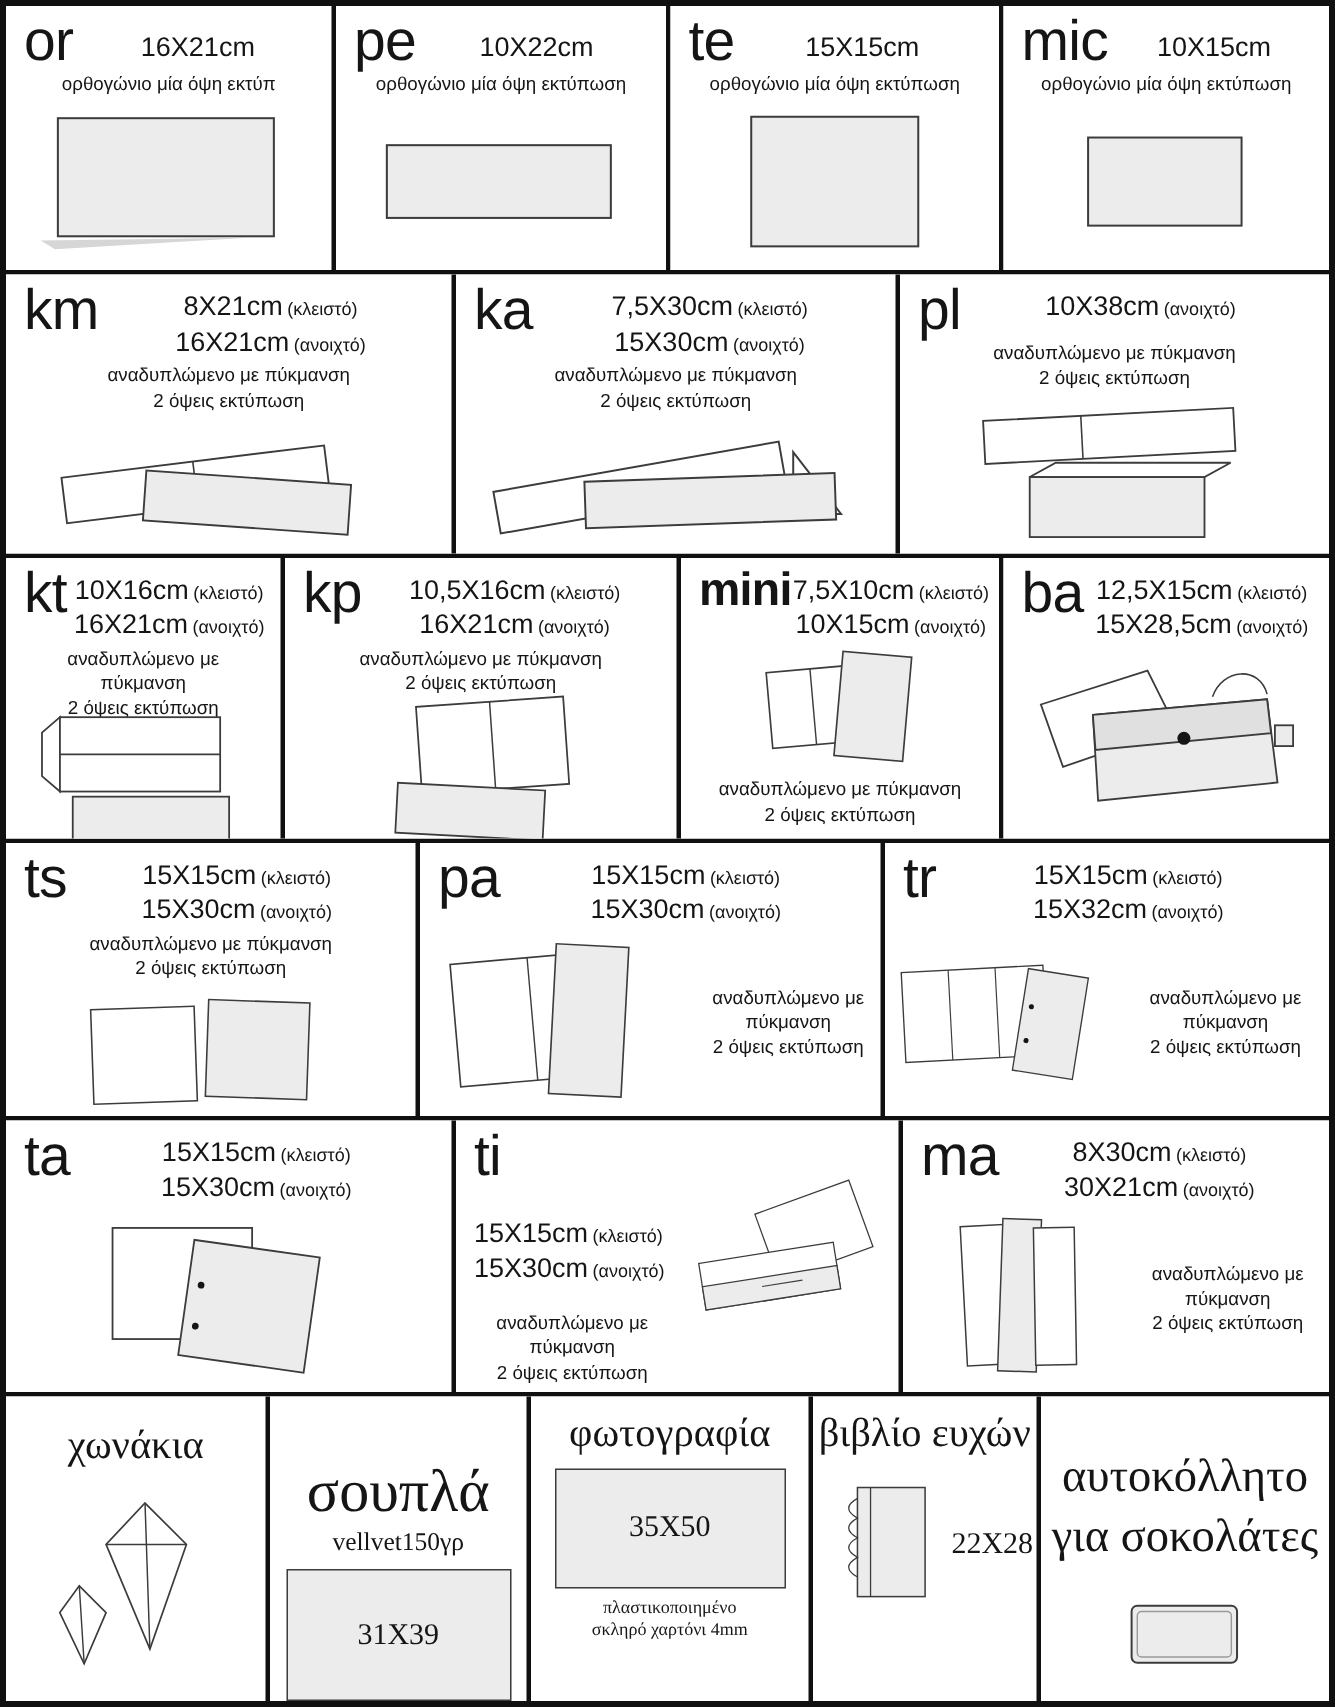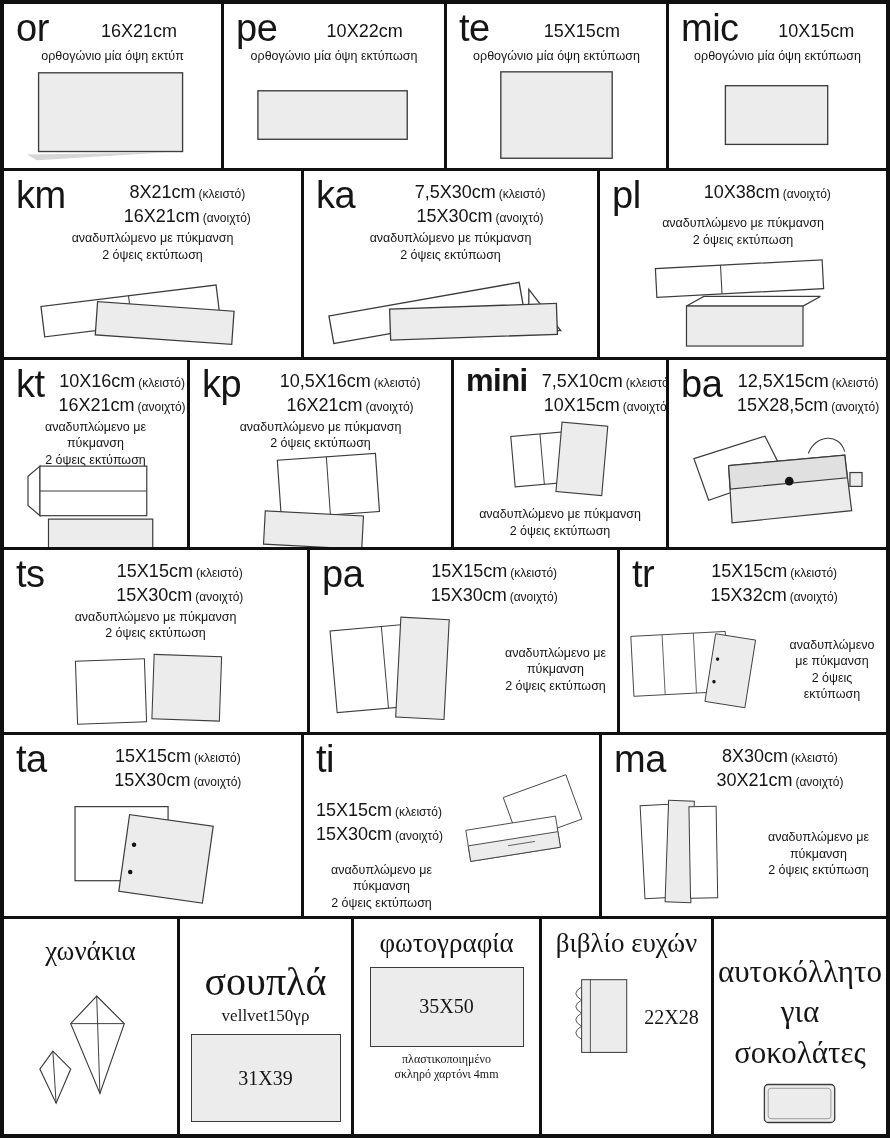--- a/index.html
+++ b/index.html
@@ -2,21 +2,21 @@
 <html><head>
 <meta charset="utf-8">
 <style>
   html,body{margin:0;padding:0;background:#ffffff;font-family:"Liberation Sans",sans-serif;color:#151515;}
   .sheet{width:890px;height:1138px;box-sizing:border-box;border:4px solid #101010;background:#fff;display:flex;flex-direction:column;}
   .row{display:flex;box-sizing:border-box;border-bottom:3px solid #101010;}
   .row:last-child{border-bottom:none;flex:1;font-family:Liberation Serif, serif;}
   .r1{height:186px}.r2{height:190px}.r3{height:190px}.r4{height:185px}.r5{height:184px}
   .cell{box-sizing:border-box;border-right:3px solid #101010;position:relative;overflow:hidden;display:flex;flex-direction:column;background:#fff;}
   .cell:last-child{border-right:none;flex:1;}
-  .head{display:flex;gap:14px;padding:6px 6px 0 12px;align-items:flex-start;}
+  .head{display:flex;padding:6px 6px 0 12px;align-items:flex-start;}
   .code{font-size:38px;line-height:.95;letter-spacing:-.5px;}
   .code-sm{font-size:31px;font-weight:bold;}
   .sizes{flex:1;text-align:center;padding-top:4px;}
   .r1 .sizes{padding-top:10px;}
   .szline{font-size:18px;line-height:1.3;white-space:nowrap;}
   .note{font-size:12px;margin-left:3px;}
   .desc{font-size:12.5px;line-height:1.32;text-align:center;padding:2px 8px 0;}
   .r3 .desc{padding:2px 24px 0;}
   .illus{flex:1;display:flex;align-items:center;justify-content:center;min-height:0;padding:2px;}
   .body{flex:1;display:flex;align-items:center;min-height:0;}
@@ -261,21 +261,21 @@
           <polygon class="pd" points="58,48 192,36 195,62 60,75"></polygon>
           <path class="ln" d="M150,34 C158,12 186,10 192,32"></path>
           <circle class="dot" cx="128" cy="66" r="5"></circle>
           <rect class="pg" x="198" y="56" width="14" height="16"></rect>
         </svg>
       </div>
     </div>
   </div>
 
   <div class="row r4">
-    <div class="cell" style="width:306px">
+    <div class="cell" style="width:276px">
       <div class="head">
         <span class="code">ts</span>
         <div class="sizes">
           <div class="szline"><span>15X15cm</span><span class="note">(κλειστό)</span></div>
           <div class="szline"><span>15X30cm</span><span class="note">(ανοιχτό)</span></div>
         </div>
       </div>
       <div class="desc">
         <div>αναδυπλώμενο με πύκμανση</div>
         <div>2 όψεις εκτύπωση</div>
@@ -434,21 +434,21 @@
     <div class="cell bcell" style="width:188px">
       <div class="btitle">φωτογραφία</div>
       <div class="gbox gbox-photo">
         <span>35X50</span>
       </div>
       <div class="bnote">
         <div>πλαστικοποιημένο</div>
         <div>σκληρό χαρτόνι 4mm</div>
       </div>
     </div>
-    <div class="cell bcell" style="width:172px">
+    <div class="cell bcell" style="width:152px">
       <div class="btitle">βιβλίο ευχών</div>
       <div class="bookrow">
         <svg width="80" height="105" viewBox="0 0 110 120">
           <rect class="pg" x="38" y="8" width="62" height="100"></rect>
           <line class="ln" x1="50" y1="8" x2="50" y2="108" stroke="#b5b5b5"></line>
           <path class="ln" d="M38,18 q-16,9 0,18 q-16,9 0,18 q-16,9 0,18 q-16,9 0,18"></path>
         </svg>
         <span class="booksize">22X28</span>
       </div>
     </div>

